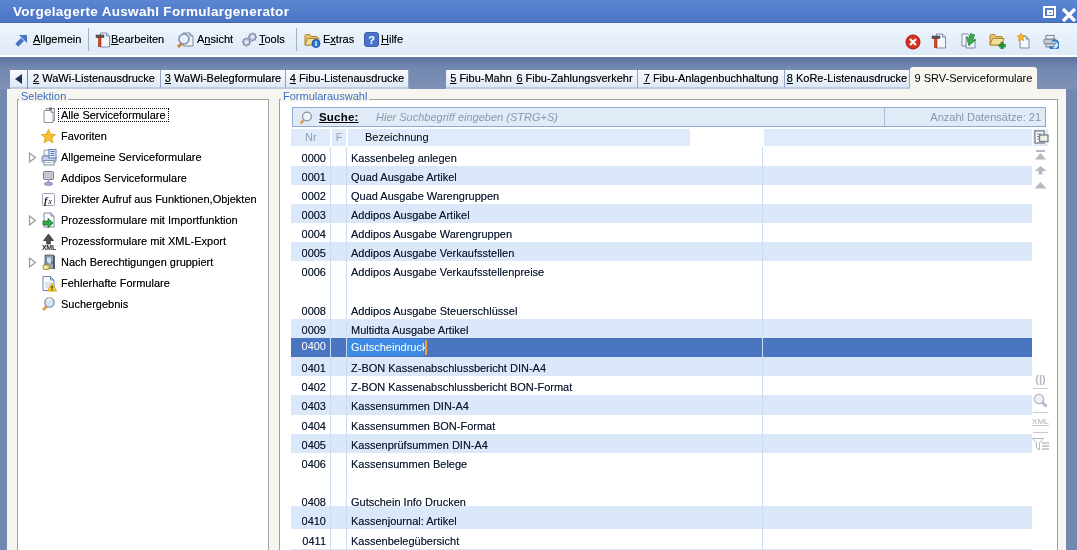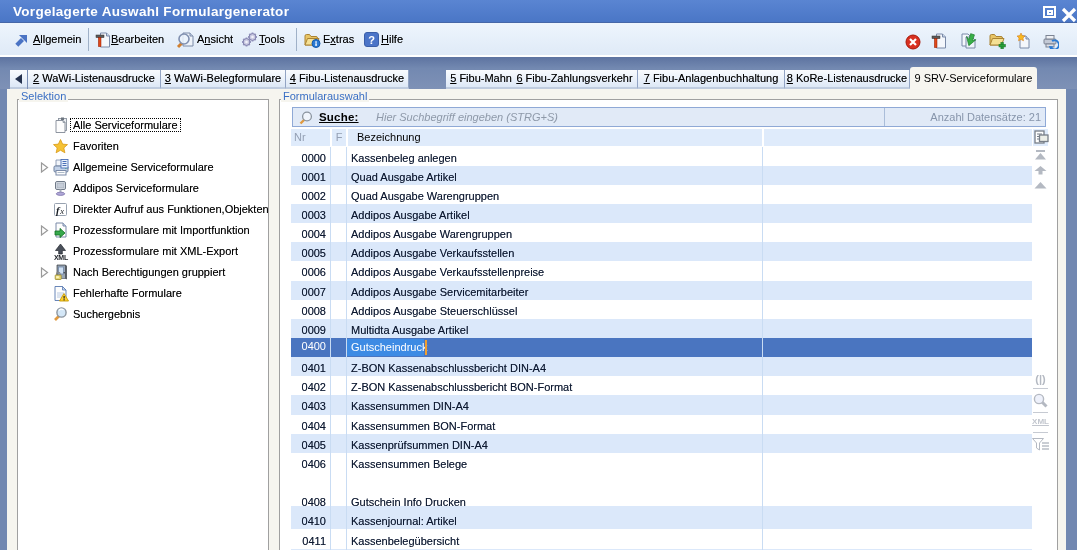--- a/index.html
+++ b/index.html
@@ -36,21 +36,21 @@
   border-radius:3px 3px 0 0; color:#000; text-align:center; line-height:22px; }
 
 
 #content { position:absolute; left:7px; top:89px; width:1059px; height:461px; background:#f6f5ef; }
 
 
 .grouplabel { position:absolute; color:#3a6fc4; font-size:11px; background:#f6f5ef; padding:0 2px; }
 .groupbox { position:absolute; border:1px solid #a0a0a0; background:#fff; }
 
 
-.trow { position:absolute; left:12px; height:21px; width:250px; white-space:nowrap;margin-top:10px; }
+.trow { position:absolute; left:0; height:21px; width:250px; white-space:nowrap; }
 .trow .txt { position:absolute; left:37px; top:4px; color:#000; text-shadow:0 0 0.5px rgba(0,0,0,0.5); }
 .texp { position:absolute; left:4px; top:5px; width:9px; height:11px; }
 .ticon { position:absolute; left:16px; top:2px; width:17px; height:17px; }
 
 
 #searchbar { position:absolute; left:285px; top:18px; width:754px; height:20px; background:#e1eaf7; border:1px solid #8fa9d6; }
 #searchbar .lbl { position:absolute; left:26px; top:3px; font-weight:bold; color:#000; font-size:11.5px; letter-spacing:0.2px;text-decoration:underline; }
 #searchbar .hint { position:absolute; left:83px; top:3px; font-style:italic; color:#8e99a9; }
 #anzahl { position:absolute; right:0; top:0px; width:161px; height:18px; line-height:18px; padding-right:4px; color:#8795ab; text-align:right; border-left:1px solid #aabdd9; }
 
@@ -301,23 +301,23 @@
     <div id="searchbar">
       <svg style="position:absolute;left:5px;top:2px;" width="16" height="16" viewBox="0 0 16 16">
           <line x1="2.5" y1="13.5" x2="6.5" y2="9.5" stroke="#e09a40" stroke-width="2.4"></line>
           <circle cx="9" cy="6.5" r="4.4" fill="#f4f8fd" fill-opacity="0.8" stroke="#8a949f" stroke-width="1.3"></circle>
         </svg>
         <span class="lbl">Suche:</span>
       <span class="hint">Hier Suchbegriff eingeben (STRG+S)</span>
       <span id="anzahl">Anzahl Datensätze: 21</span>
     </div>
     <div id="tbl">
-        <div class="hcell" style="left:0px; width:39px; color:#94a0b4; padding-left:3px;">Nr</div>
+        <div class="hcell" style="left:0px; width:39px; color:#94a0b4; padding-left:14px;">Nr</div>
         <div class="hcell" style="left:41px; width:14px; color:#94a0b4; text-align:center;">F</div>
-        <div class="hcell" style="left:57px; width:414px; color:#000; padding-left:9px;">Bezeichnung</div>
+        <div class="hcell" style="left:57px; width:342px; color:#000; padding-left:17px;">Bezeichnung</div>
         <div class="hcell" style="left:473px; width:268px;"></div>
         <div class="hcell" style="left:742px; width:15px;"><svg width="15" height="15" viewBox="0 0 15 15" style="margin:1px 0 0 1px;">
             <rect x="1" y="1" width="9" height="12" fill="#fff" stroke="#777e88" stroke-width="1.3"></rect>
             <g stroke="#777e88">
               <line x1="3" y1="4" x2="8" y2="4"></line>
               <line x1="3" y1="6.5" x2="8" y2="6.5"></line>
               <line x1="3" y1="9" x2="8" y2="9"></line>
             </g>
             <rect x="5.5" y="5" width="8.5" height="6.5" fill="#eceee8" stroke="#777e88" stroke-width="1.3"></rect>
           </svg></div>
@@ -369,24 +369,20 @@
           <span class="bez">Addipos Ausgabe Warengruppen</span>
         </div>
         <div class="row alt" style="top:113.25px;">
           <span class="nr">0005</span>
           <span class="bez">Addipos Ausgabe Verkaufsstellen</span>
         </div>
         <div class="row" style="top:132.39999999999998px;">
           <span class="nr">0006</span>
           <span class="bez">Addipos Ausgabe Verkaufsstellenpreise</span>
         </div>
-        <div class="row alt" style="top:151.54999999999998px;">
-          <span class="nr">0007</span>
-          <span class="bez">Addipos Ausgabe Servicemitarbeiter</span>
-        </div>
         <div class="row" style="top:170.7px;">
           <span class="nr">0008</span>
           <span class="bez">Addipos Ausgabe Steuerschlüssel</span>
         </div>
         <div class="row alt" style="top:189.85px;">
           <span class="nr">0009</span>
           <span class="bez">Multidta Ausgabe Artikel</span>
         </div>
         <div id="selrow" style="top:209px;">
           <span class="nr" style="position:absolute;left:0;width:35px;text-align:right;top:2px;">0400</span>

